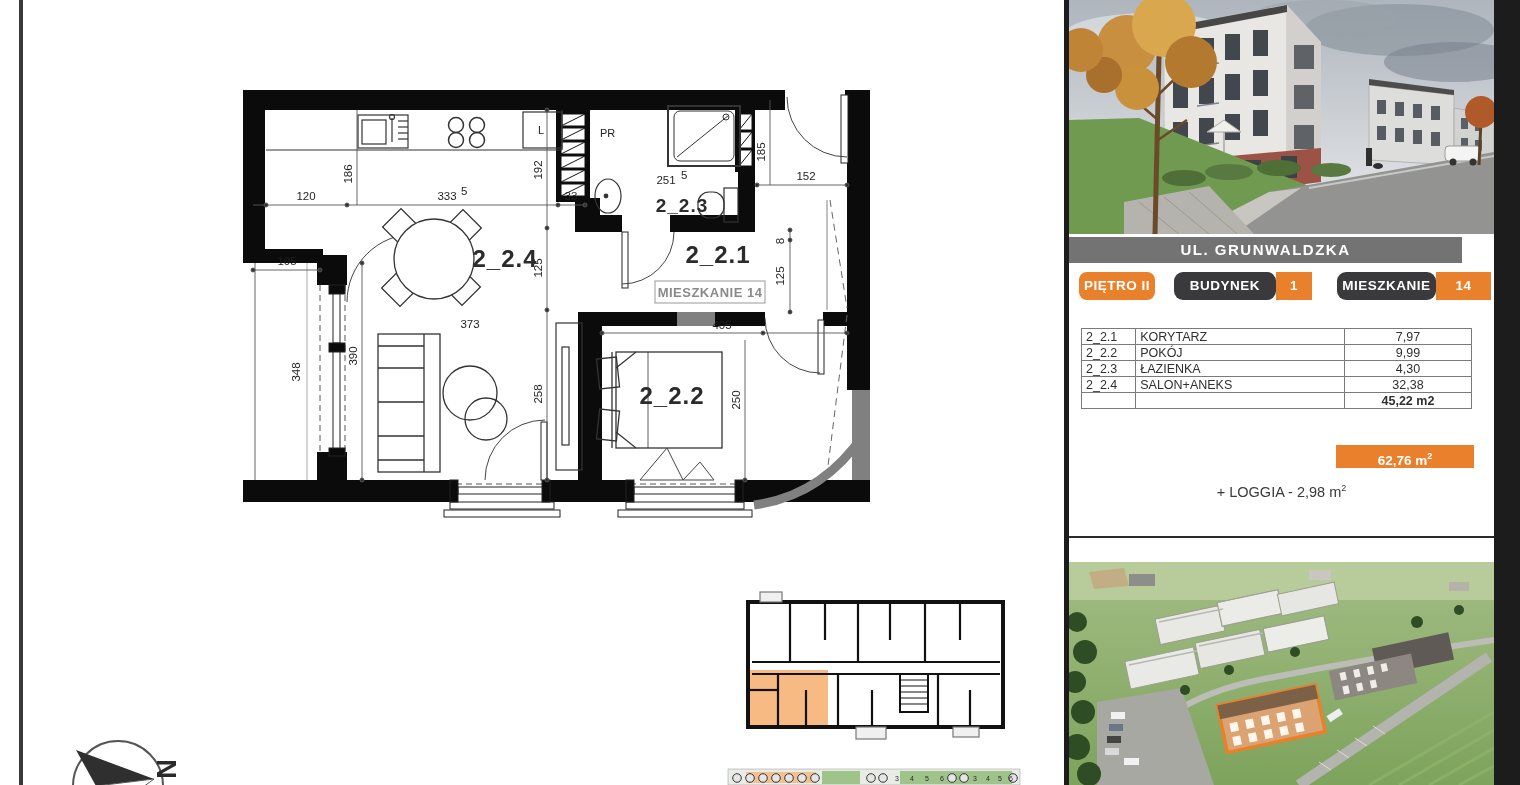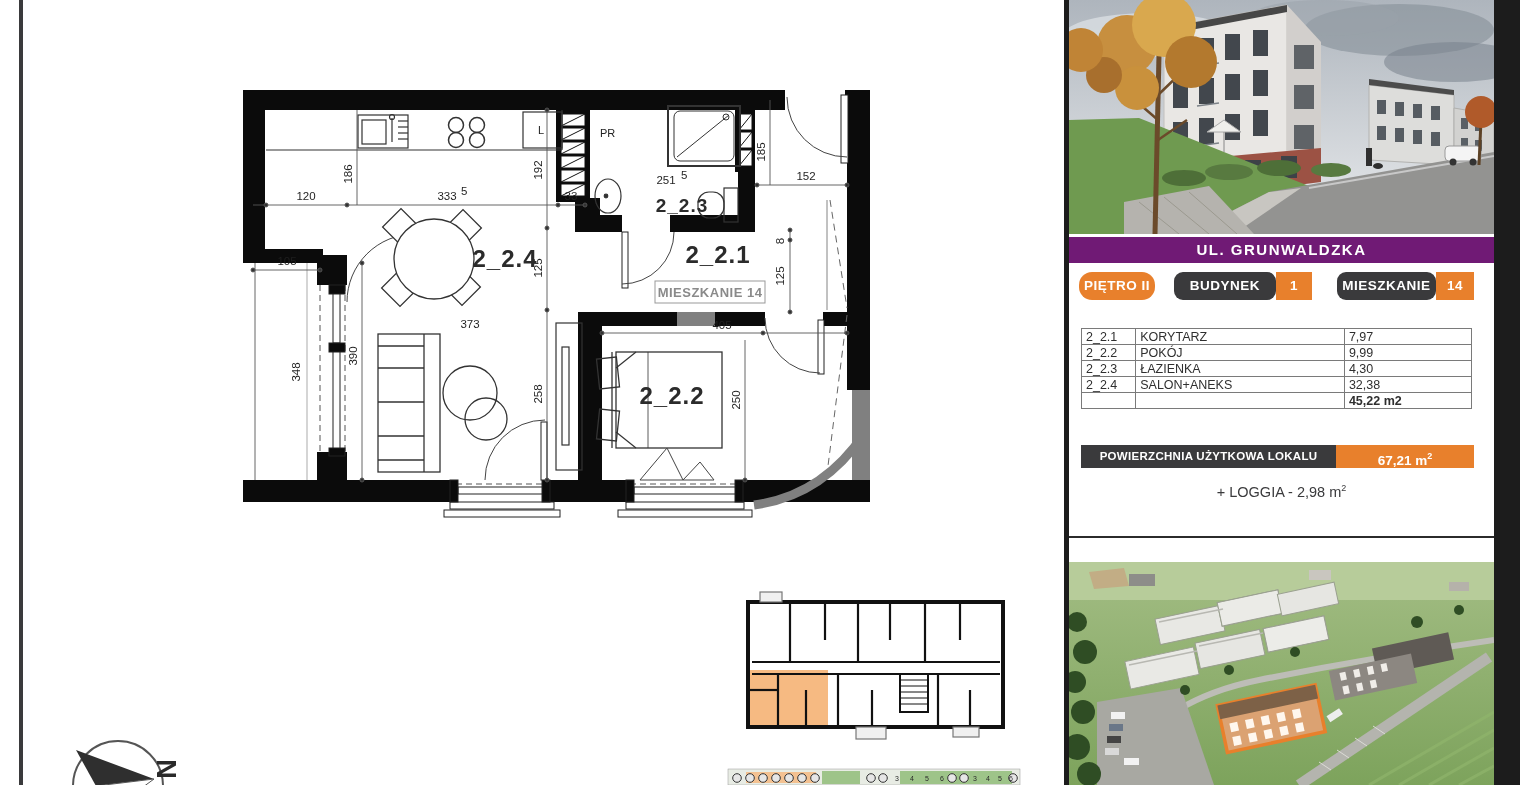--- a/index.html
+++ b/index.html
@@ -14,32 +14,32 @@
   .tinylbl{font-size:11px;fill:#222;}
   .mbox{font-size:13px;font-weight:bold;fill:#8a8a8a;letter-spacing:.5px;}
 
   
   #sidebar{position:absolute;left:1064px;top:0;width:456px;height:785px;background:#fff;}
   #sb-left{position:absolute;left:0;top:0;width:5px;height:785px;background:#1c1c1c;}
   #sb-right{position:absolute;right:0;top:0;width:26px;height:785px;background:#1c1c1c;}
   .photo{position:absolute;left:5px;width:425px;overflow:hidden;background:#ccc;}
   #photo-top{top:0;height:234px;}
   #photo-aerial{top:562px;height:223px;}
-  #street-bar{position:absolute;left:5px;top:237px;width:425px;height:26px;background:#701a75;
+  #street-bar{position:absolute;left:5px;top:237px;width:393px;height:26px;background:#737373;
       color:#fff;font-weight:bold;font-size:15px;letter-spacing:1.5px;text-align:center;line-height:26px;}
   .badge{position:absolute;height:28px;line-height:28px;text-align:center;color:#fff;
-      font-weight:bold;font-size:13.5px;border-radius:13px;letter-spacing:.5px;}
+      font-weight:bold;font-size:13.5px;border-radius:8px;letter-spacing:.5px;}
   .badge.orange{background:#E8802C;}
   .badge.dark{background:#3a3a3c;border-radius:9px;}
   #flat-table{position:absolute;left:17px;top:328px;width:391px;border-collapse:collapse;}
   #flat-table td{border:1px solid #7a7a7a;font-size:12.5px;color:#2f2f2f;height:15px;
       padding:0 4px;white-space:nowrap;}
   #flat-table td.code{width:48px;}
   #flat-table td.name{width:221px;}
-  #flat-table td.val{width:131px;}
+  #flat-table td.val{width:131px;text-align:center;}
   #flat-table tr.total td{border-top:1px solid #7a7a7a;}
   #flat-table tr.total td.val{font-weight:bold;}
   #area-label{position:absolute;left:17px;top:445px;width:255px;height:23px;background:#3a3a3c;
       color:#fff;font-weight:bold;font-size:11.5px;text-align:center;line-height:23px;letter-spacing:.3px;}
   #area-value{position:absolute;left:272px;top:445px;width:138px;height:23px;background:#E8802C;
       color:#fff;font-weight:bold;font-size:13.5px;text-align:center;line-height:23px;}
   #loggia-line{position:absolute;left:5px;top:483px;width:425px;text-align:center;
       font-size:14.5px;color:#3a3a3c;}
   #divider{position:absolute;left:5px;top:536px;width:425px;height:2px;background:#2b2b2b;}
   sup{font-size:9px;}
@@ -479,21 +479,21 @@
         <circle cx="412" cy="112" r="16" fill="#b05a2a"></circle>
       </svg>
     </div>
 
     <div id="street-bar">UL. GRUNWALDZKA</div>
 
     <div class="badge orange" style="left:15px;top:272px;width:76px;">PIĘTRO II</div>
     <div class="badge dark" style="left:110px;top:272px;width:102px;">BUDYNEK</div>
     <div class="badge orange" style="left:212px;top:272px;width:36px;border-radius:0;">1</div>
     <div class="badge dark" style="left:273px;top:272px;width:99px;">MIESZKANIE</div>
-    <div class="badge orange" style="left:372px;top:272px;width:38px;border-radius:0;">14</div>
+    <div class="badge orange" style="left:372px;top:272px;width:55px;border-radius:0;">14</div>
 
     <table id="flat-table">
       <tbody>
         <tr>
           <td class="code">2_2.1</td>
           <td class="name">KORYTARZ</td>
           <td class="val">7,97</td>
         </tr>
         <tr>
           <td class="code">2_2.2</td>
@@ -511,22 +511,21 @@
           <td class="val">32,38</td>
         </tr>
         <tr class="total">
           <td class="code"></td>
           <td class="name"></td>
           <td class="val">45,22 m2</td>
         </tr>
       </tbody>
     </table>
 
-    <div id="area-label">POWIERZCHNIA UŻYTKOWA LOKALU</div>
-    <div id="area-value"><span>67,21 m</span><sup>2</sup></div>
+    <div id="area-value"><span>62,76 m</span><sup>2</sup></div>
 
     <div id="loggia-line"><span>+ LOGGIA - 2,98 m</span><sup>2</sup></div>
 
     <div id="divider"></div>
 
     <div class="photo" id="photo-aerial">
       <svg width="425" height="223" viewBox="0 0 425 223">
         <defs>
           <linearGradient id="grass2" x1="0" y1="0" x2="0" y2="1">
             <stop offset="0" stop-color="#a3bd84"></stop>

